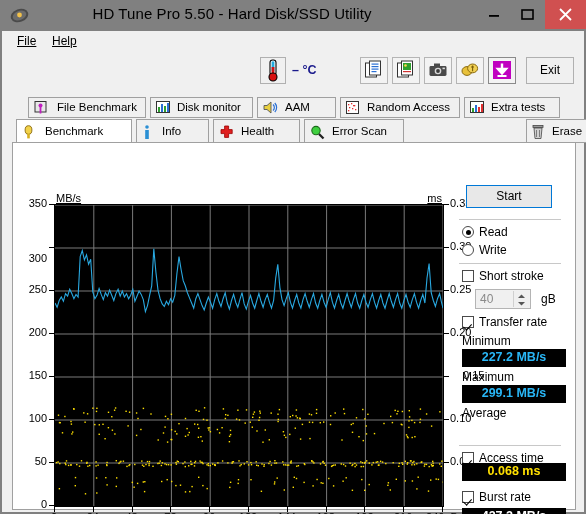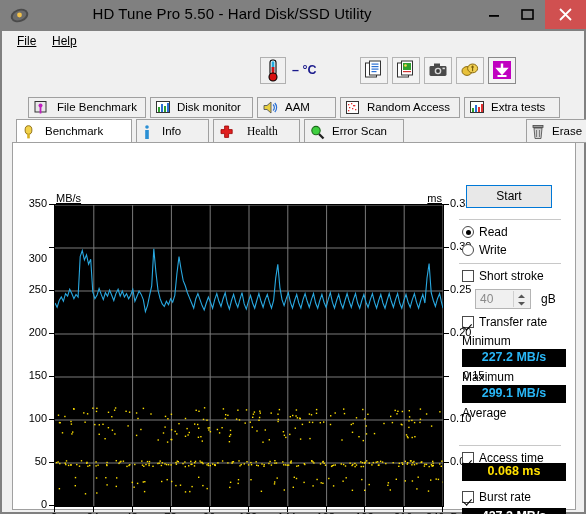--- a/index.html
+++ b/index.html
@@ -278,20 +278,21 @@
         </svg>
       </div>
       <div class="tb-btn tb-b5" style="border-color:#8a8a8a;">
         <svg width="20" height="20" viewBox="0 0 20 20">
           <rect x="1" y="1" width="18" height="18" fill="#c000c0"></rect>
           <path d="M10 3.5 L10 11 M6 9 L10 13.5 L14 9 Z" stroke="#fff" stroke-width="2.4" fill="#fff"></path>
           <rect x="5.5" y="15" width="9" height="2" fill="#fff"></rect>
         </svg>
       </div>
 
+      <div class="exit-btn">Exit</div>
     </div>
 
     <div class="tabstrip">
 
       <div class="tab row1" style="left:16px;width:118px;">
         <span class="ti">
           <svg width="13" height="14" viewBox="0 0 13 14">
               <rect x="1" y="0.5" width="11" height="10.5" fill="#e8e8e8" stroke="#333" stroke-width="1"></rect>
               <path d="M6.5 2.5 a2 2 0 1 1 0 4 a2 2 0 1 1 0 -4" fill="#c020c0"></path>
               <rect x="5.6" y="6" width="1.8" height="6.5" fill="#c020c0"></rect>
@@ -368,21 +369,21 @@
             </svg>
         </span>
         <span class="tl" style="left:25px;top:5px;">Info</span>
       </div>
       <div class="tab row2" style="left:201px;width:87px;">
         <span class="ti" style="top:5px;">
           <svg width="15" height="14" viewBox="0 0 15 14">
               <path d="M5.6 1 h4 v3.6 h3.6 v4 H9.6 V12.4 h-4 V8.6 H2 v-4 h3.6 Z" fill="#e02020" stroke="#900" stroke-width="0.8"></path>
             </svg>
         </span>
-        <span class="tl" style="left:33px;top:5px;font-family:Liberation Serif, serif;">Health</span>
+        <span class="tl" style="left:27px;top:5px;">Health</span>
       </div>
       <div class="tab row2" style="left:292px;width:100px;">
         <span class="ti" style="top:5px;">
           <svg width="15" height="15" viewBox="0 0 15 15">
               <circle cx="6" cy="5.6" r="4.2" fill="#3fcf3f" stroke="#1a6a1a" stroke-width="1.1"></circle>
               <path d="M9 9 L13.5 13.5" stroke="#222" stroke-width="2.3"></path>
             </svg>
         </span>
         <span class="tl" style="left:27px;top:5px;">Error Scan</span>
       </div>

